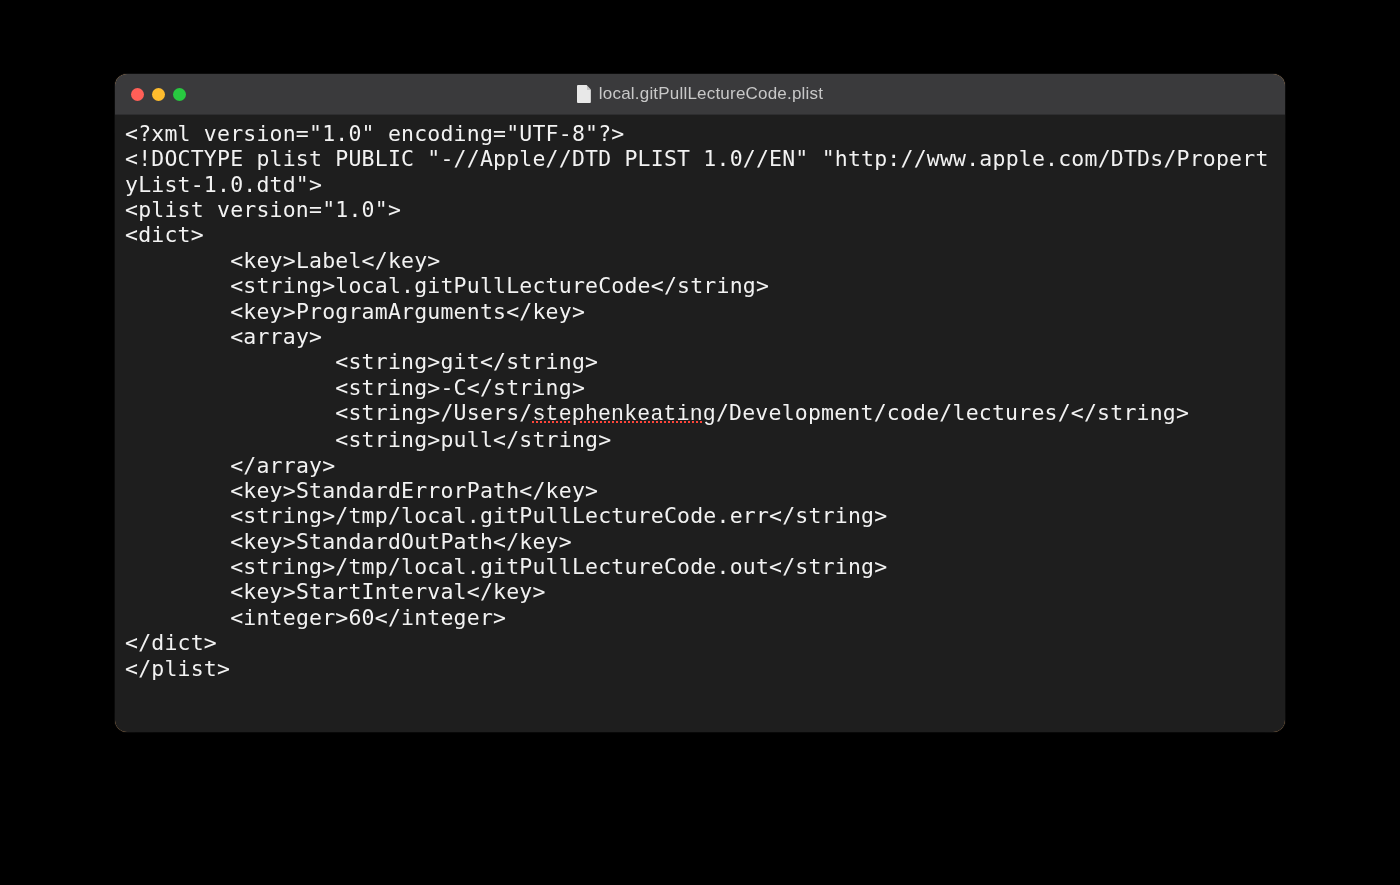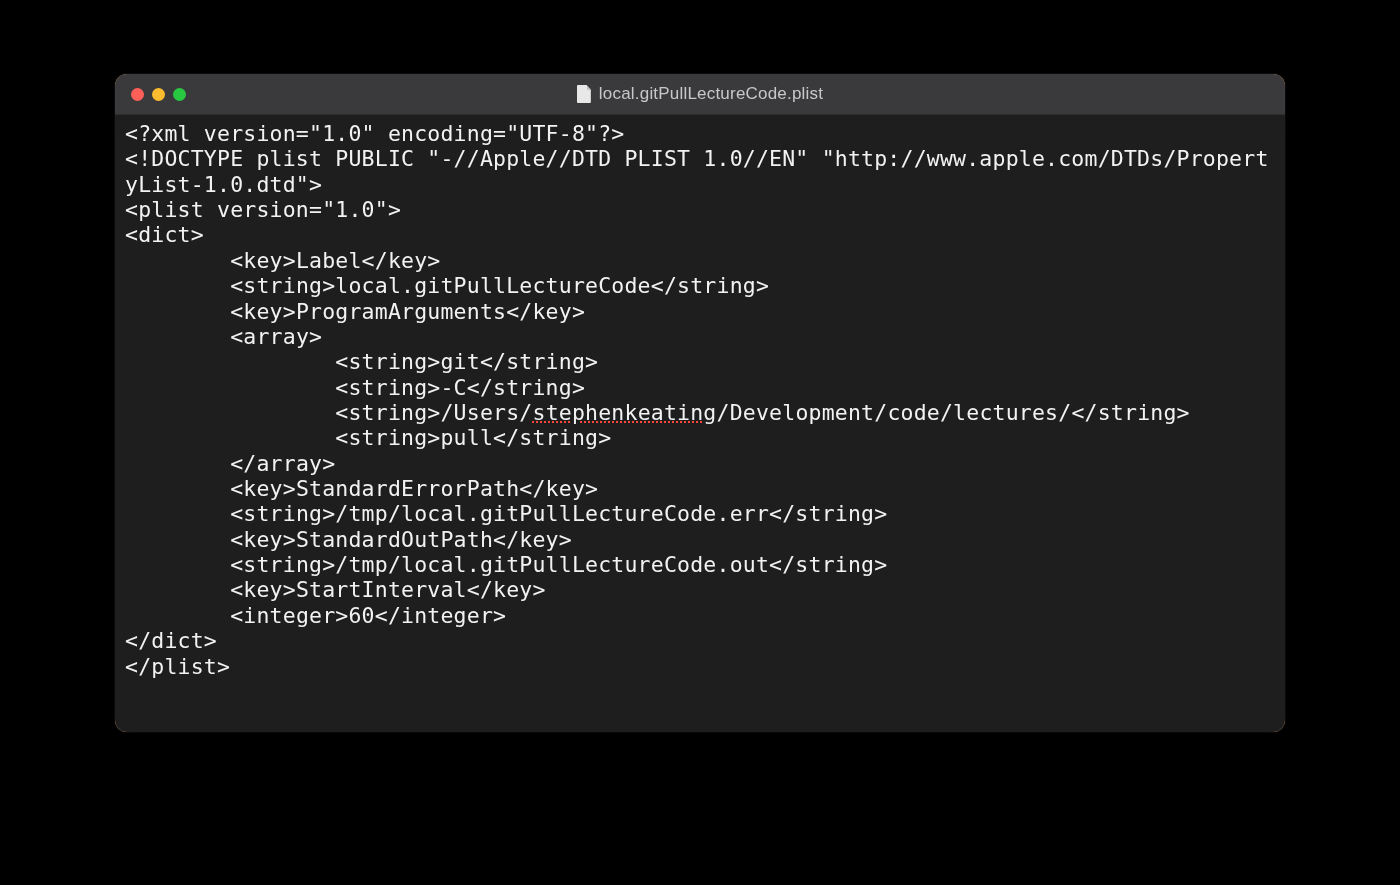--- a/index.html
+++ b/index.html
@@ -90,20 +90,21 @@
     line-height: 1.18;
     color: #f2f2f2;
     white-space: pre-wrap;
     word-break: break-all;
     letter-spacing: 0.2px;
   }
   .spellcheck {
     text-decoration: underline dotted #ff453a;
     text-decoration-thickness: 2px;
     text-underline-offset: 2px;
+    font-family: Liberation Mono, monospace;
   }
 </style>
 </head>
 <body>
 
 <div class="window">
   <div class="titlebar">
     <div class="traffic-lights">
       <div class="light red"></div>
       <div class="light yellow"></div>

